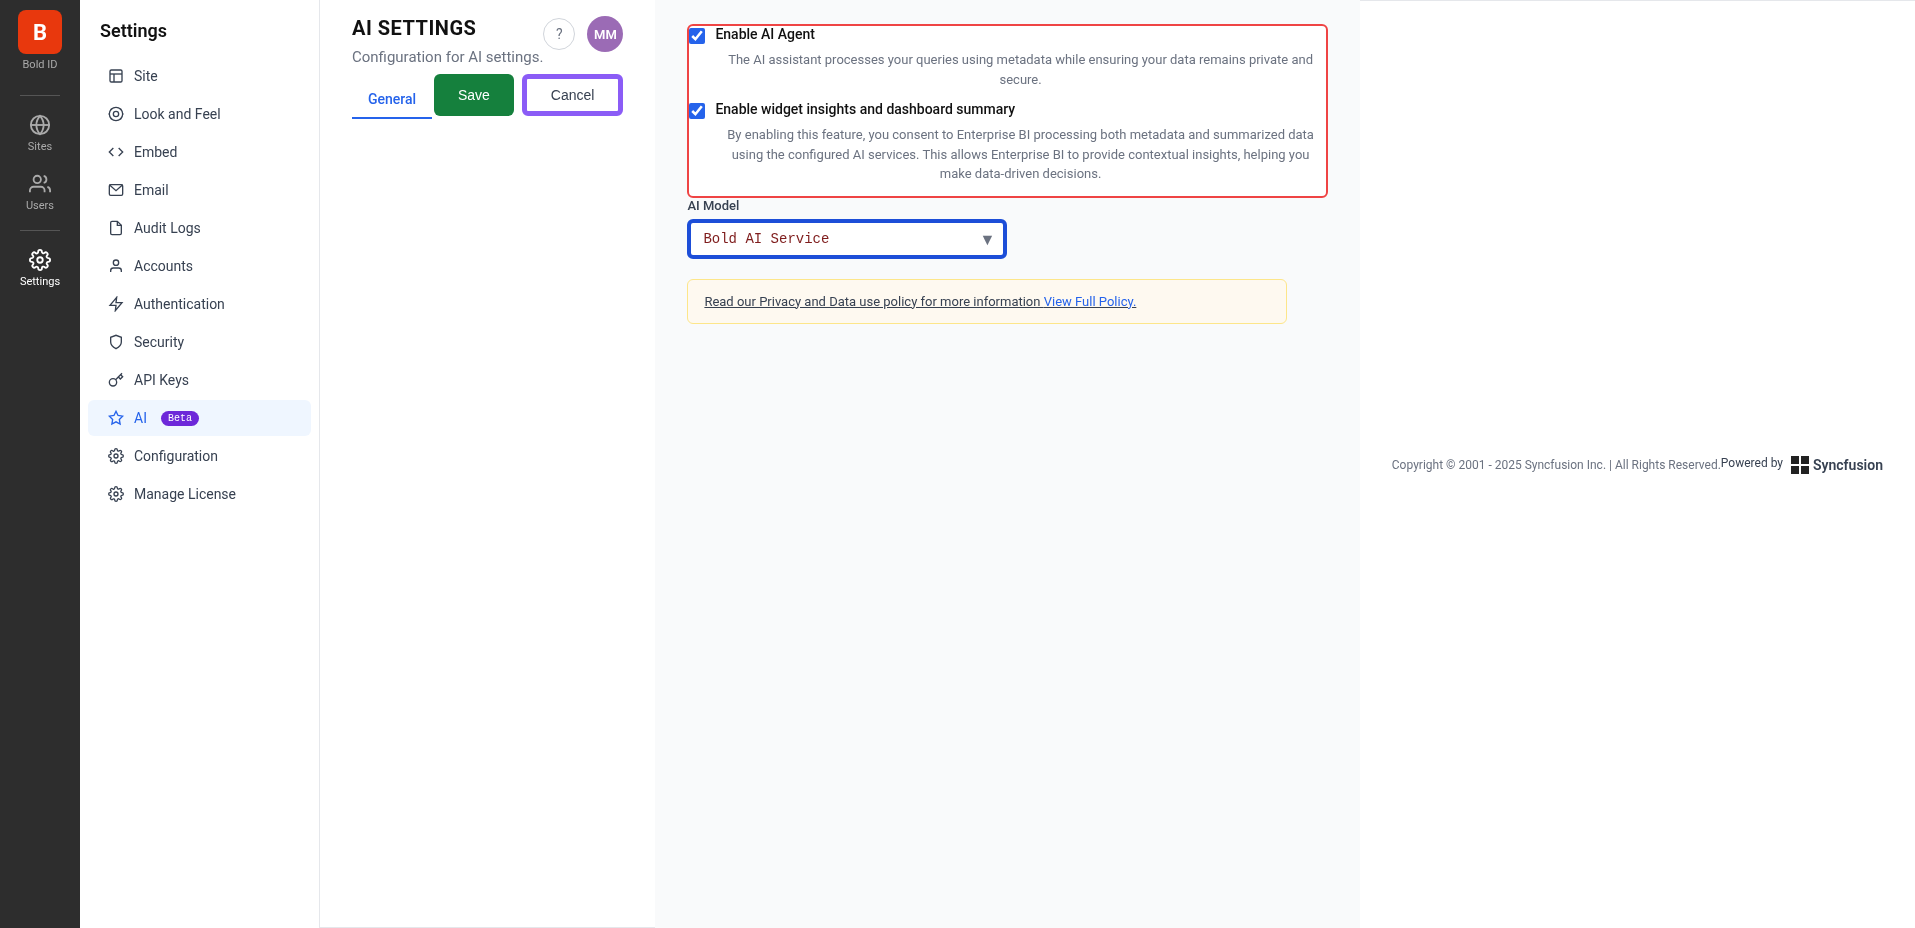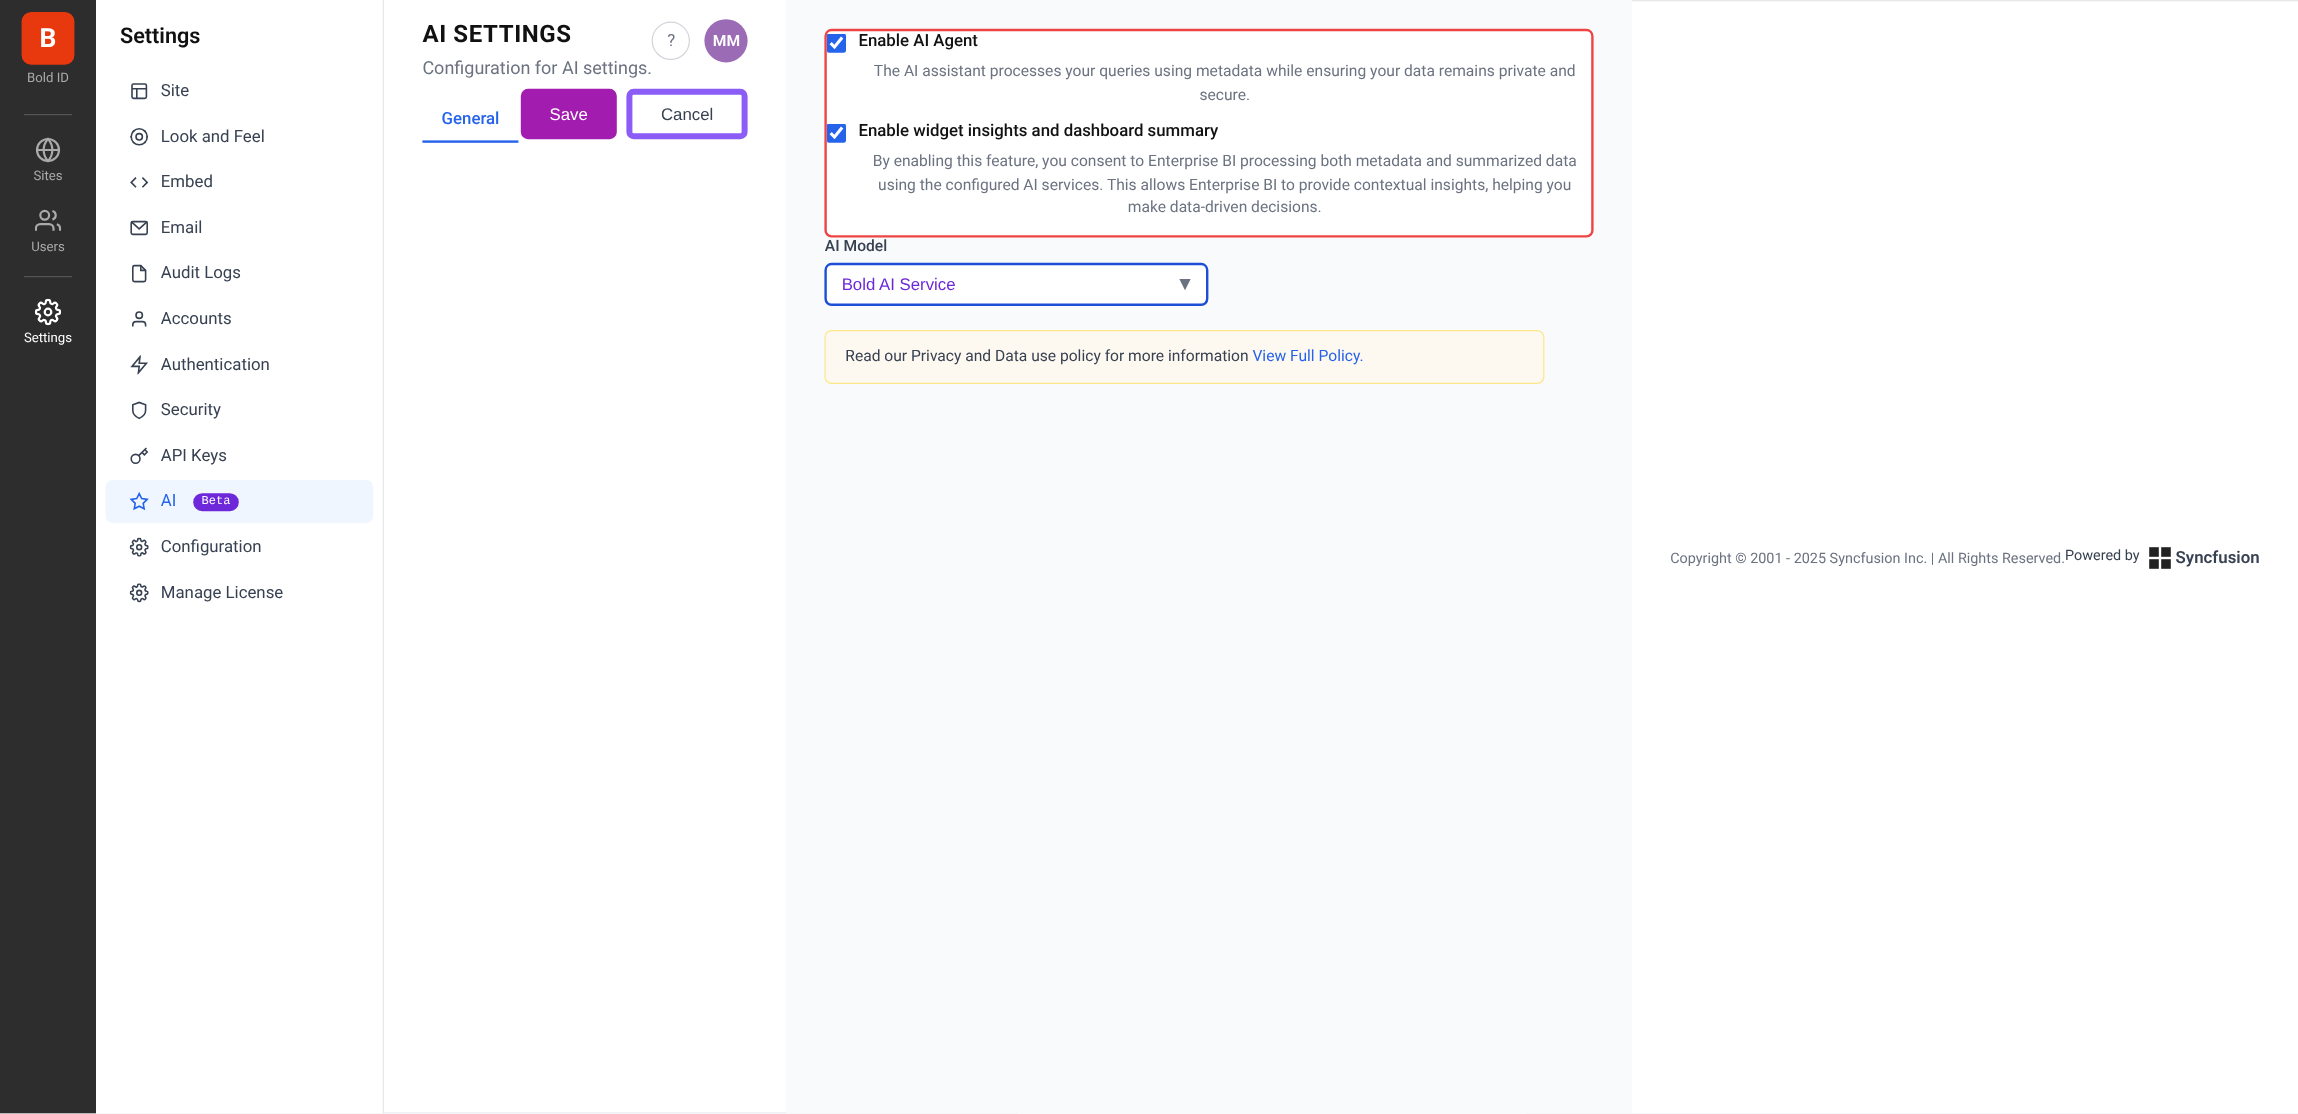--- a/index.html
+++ b/index.html
@@ -150,21 +150,21 @@
       cursor: pointer;
       color: #6b7280;
       border-bottom: 2px solid transparent;
     }
     .tab.active {
       color: #2563eb;
       border-bottom: 2px solid #2563eb;
       font-weight: 500;
     }
     .btn-save {
-      background: #a21caf;
+      background: #15803d;
       color: white;
       border: none;
       padding: 8px 24px;
       border-radius: 6px;
       font-size: 14px;
       cursor: pointer;
       font-weight: 500;
     }
     .btn-cancel {
       background: white;
@@ -223,47 +223,49 @@
       margin-bottom: 6px;
       font-weight: 500;
     }
     .select-wrapper {
       position: relative;
       width: 320px;
     }
     .select-wrapper select {
       width: 100%;
       padding: 8px 36px 8px 12px;
-      border: 2px solid #1d4ed8;
+      border: 4px solid #1d4ed8;
       border-radius: 6px;
       font-size: 14px;
-      color: #6d28d9;
+      color: #7f1d1d;
       background: white;
       appearance: none;
       cursor: pointer;
+      font-family: Liberation Mono, monospace;
     }
     .select-arrow {
       position: absolute;
       right: 12px;
       top: 50%;
       transform: translateY(-50%);
       pointer-events: none;
       color: #6b7280;
     }
 
     
     .info-box {
       background: #fef9f0;
       border: 1px solid #fde68a;
       border-radius: 6px;
       padding: 14px 16px;
       font-size: 13px;
       color: #374151;
       margin-top: 20px;
       max-width: 600px;
+      text-decoration: underline;
     }
     .info-box a {
       color: #2563eb;
       text-decoration: none;
     }
 
     
     .footer {
       background: white;
       border-top: 1px solid #e5e7eb;

